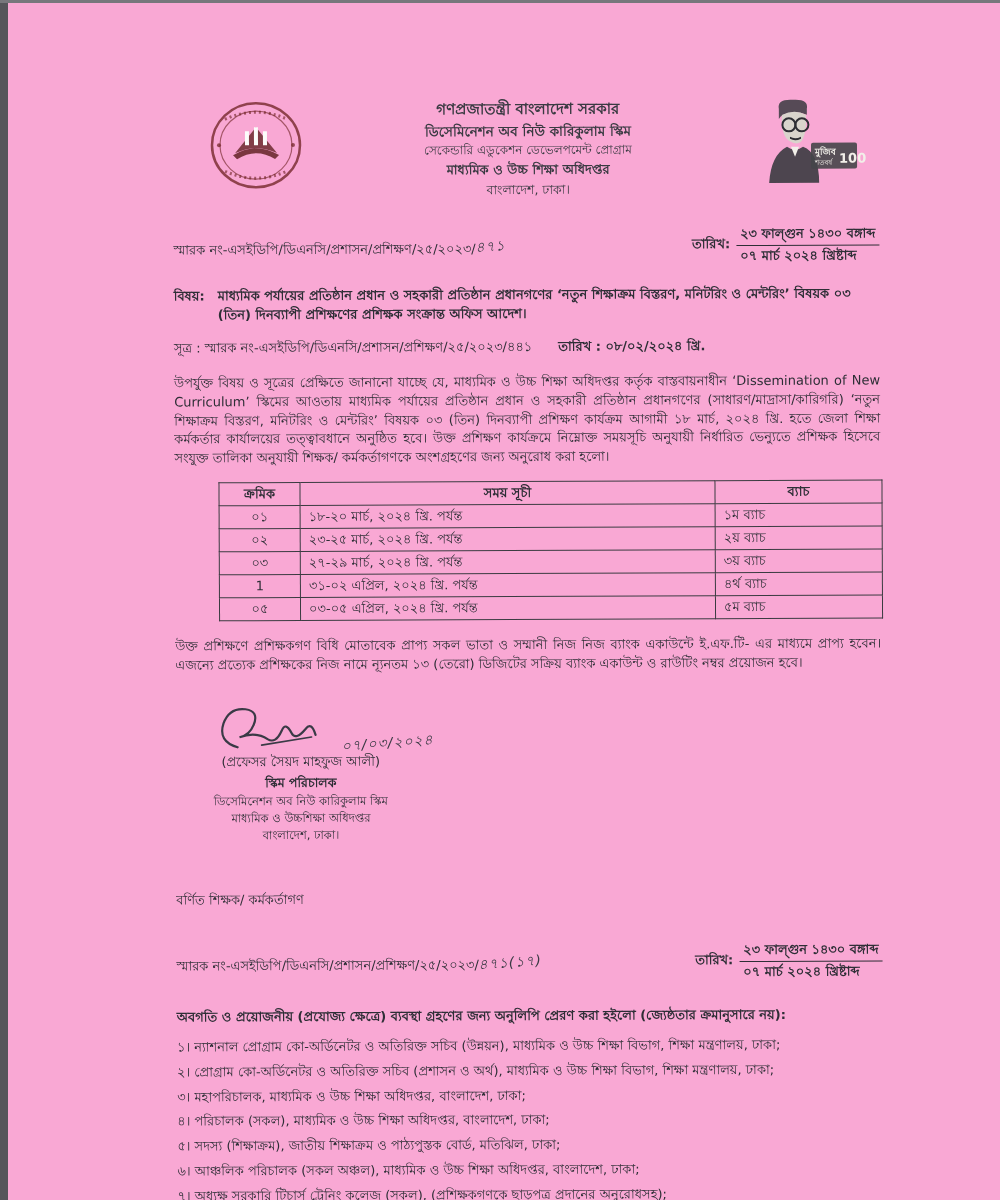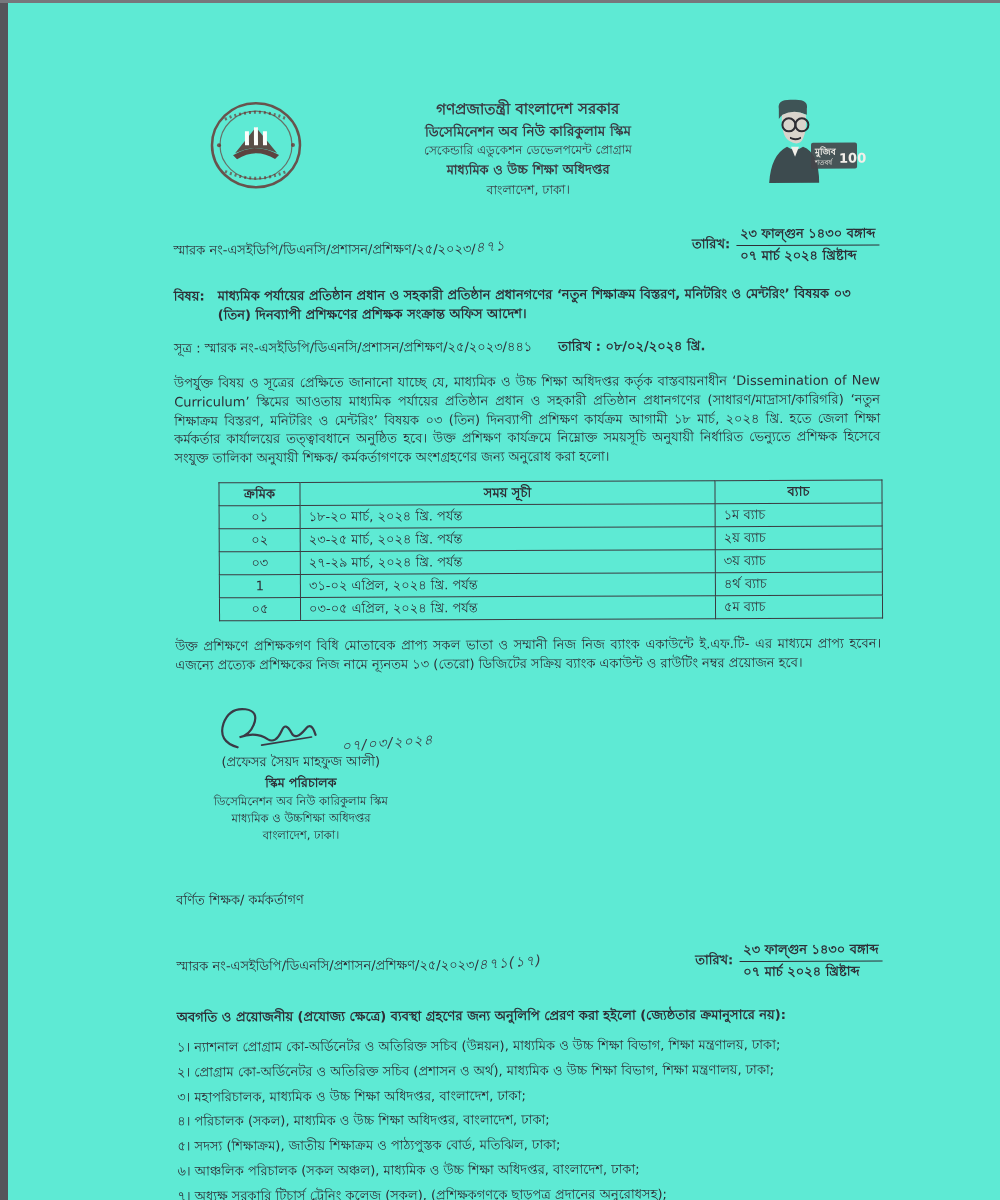--- a/index.html
+++ b/index.html
@@ -4,21 +4,21 @@
 <style>
   html,body{margin:0;padding:0;}
   body{
     width:1000px;height:1200px;overflow:hidden;
     background:#f4f4f2;
     font-family:"DejaVu Sans","Liberation Serif",sans-serif;
     color:#2e2e36;
   }
   .page{
     position:relative;width:1000px;height:1200px;
-    background:#5eead4;
+    background:#f9a8d4;
   }
   .scan-edge-left{position:absolute;left:0;top:0;width:8px;height:100%;background:#55555a;}
   .scan-edge-top{position:absolute;left:0;top:0;width:100%;height:3px;background:#77777c;}
   .content{
     position:absolute;left:175px;top:0;width:706px;
     transform:rotate(-0.25deg);
     font-size:13px;line-height:1.45;
   }
   
   .header{display:flex;align-items:flex-start;justify-content:space-between;margin-top:96px;}

